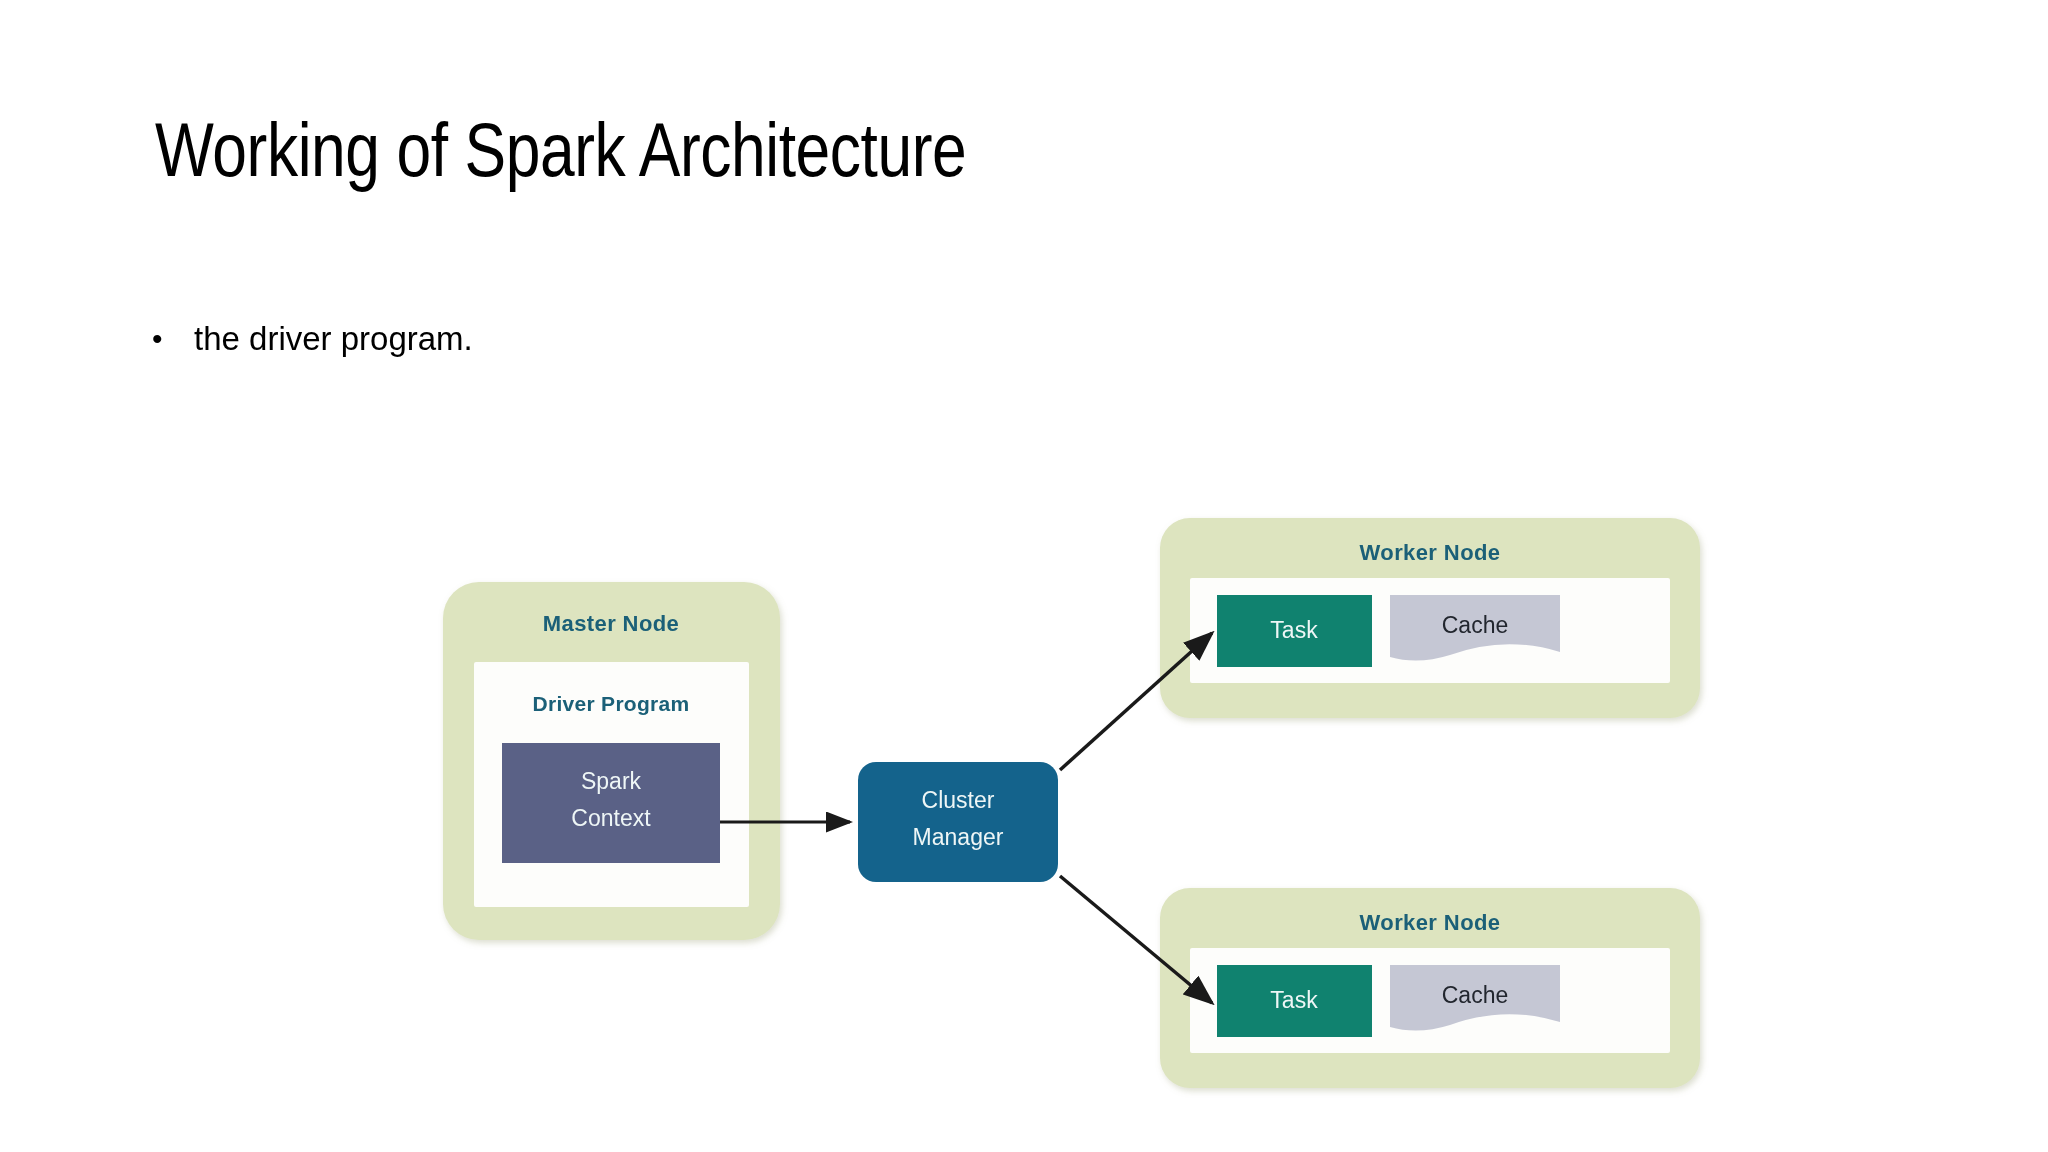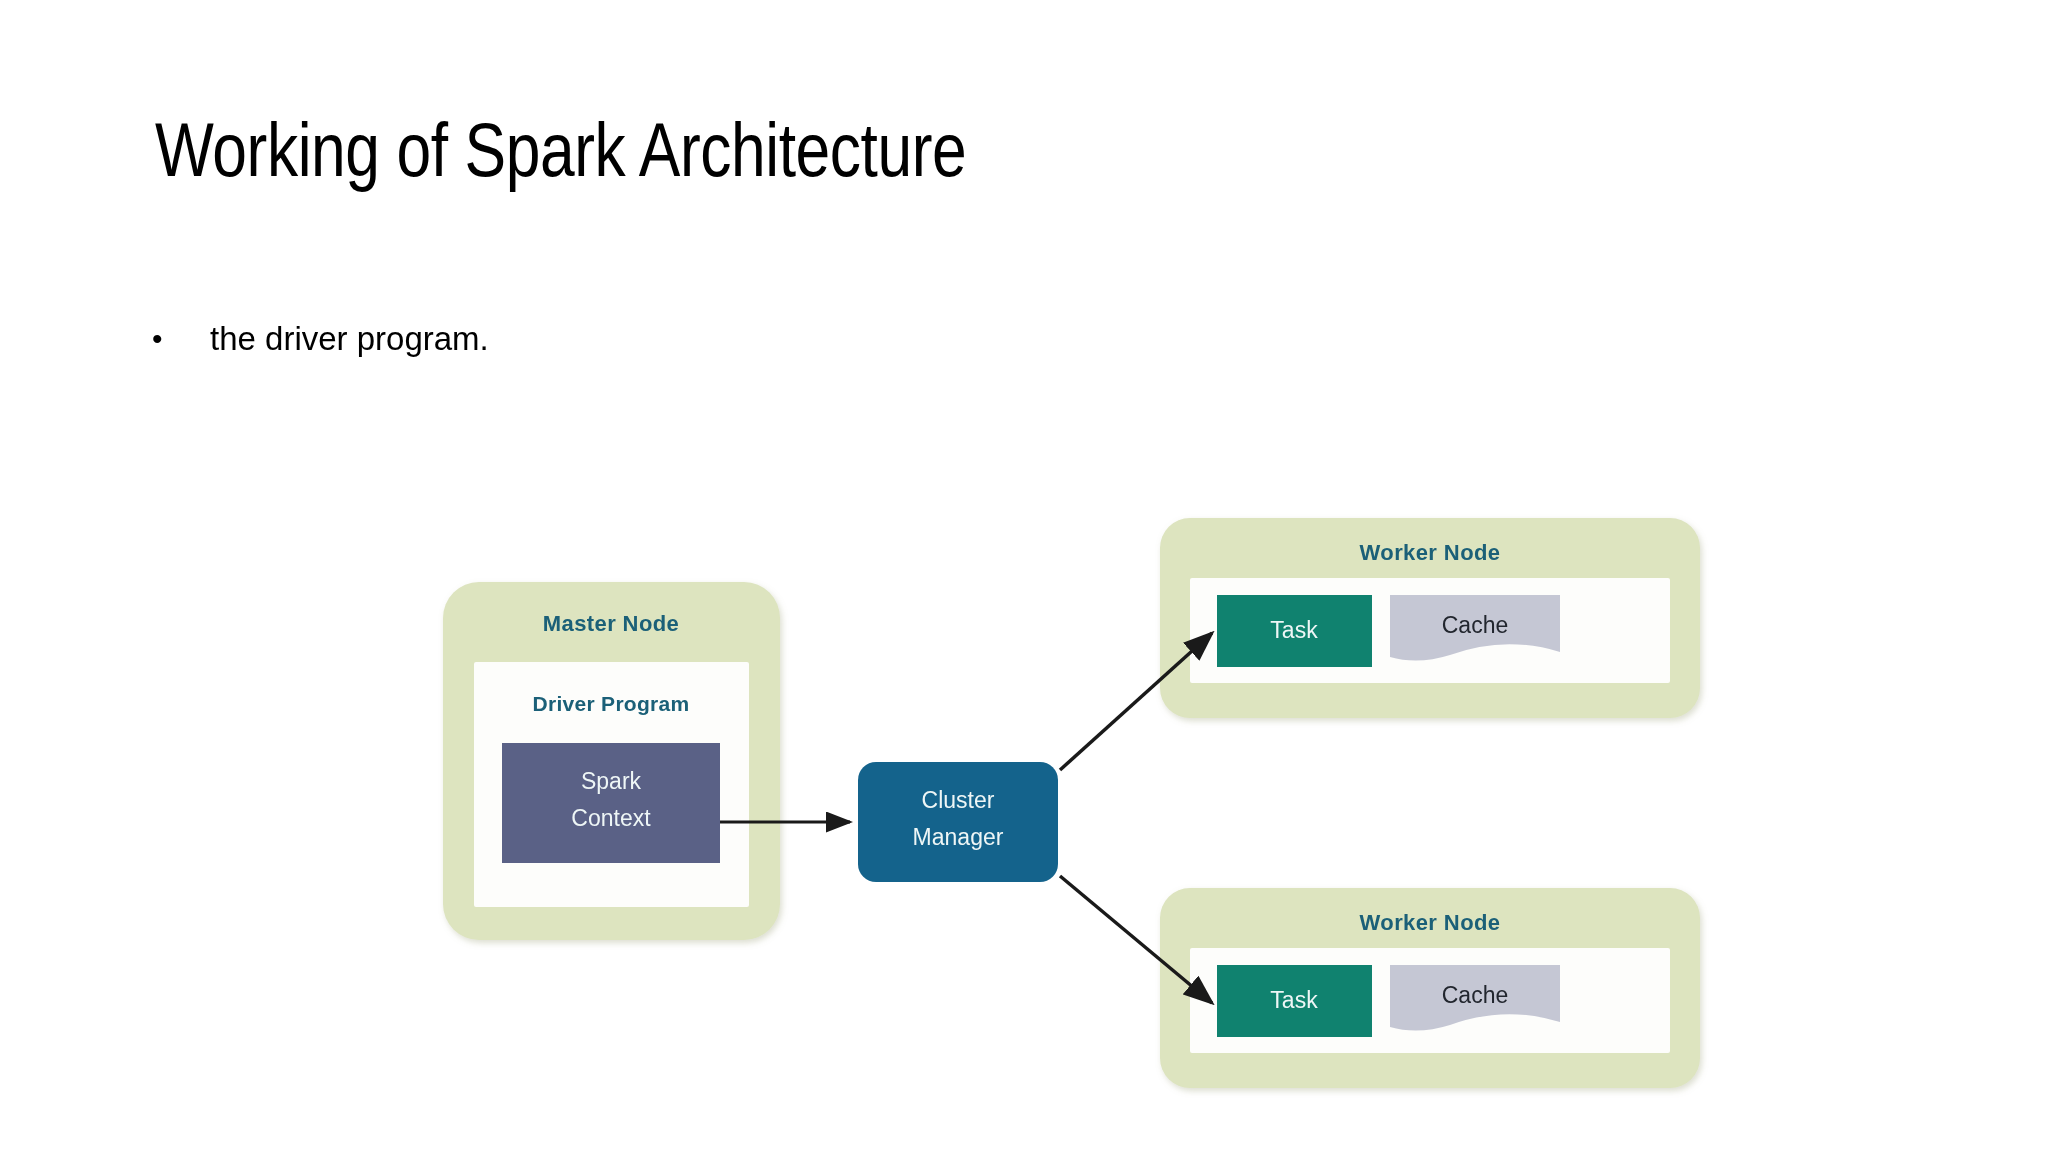--- a/index.html
+++ b/index.html
@@ -69,21 +69,20 @@
     text-align: left;
   }
   .bullet-text .ln > span {
     display: inline-block;
     width: 100%;
     text-align-last: justify;
   }
   .bullet-text .ln.last > span {
     text-align-last: left;
     width: auto;
-    margin-left: 16px;
   }
   b.strong { font-weight: bold; }
   i.em { font-style: italic; }
 
   
   .diagram {
     position: absolute;
     left: 430px;
     top: 500px;
     width: 1320px;

